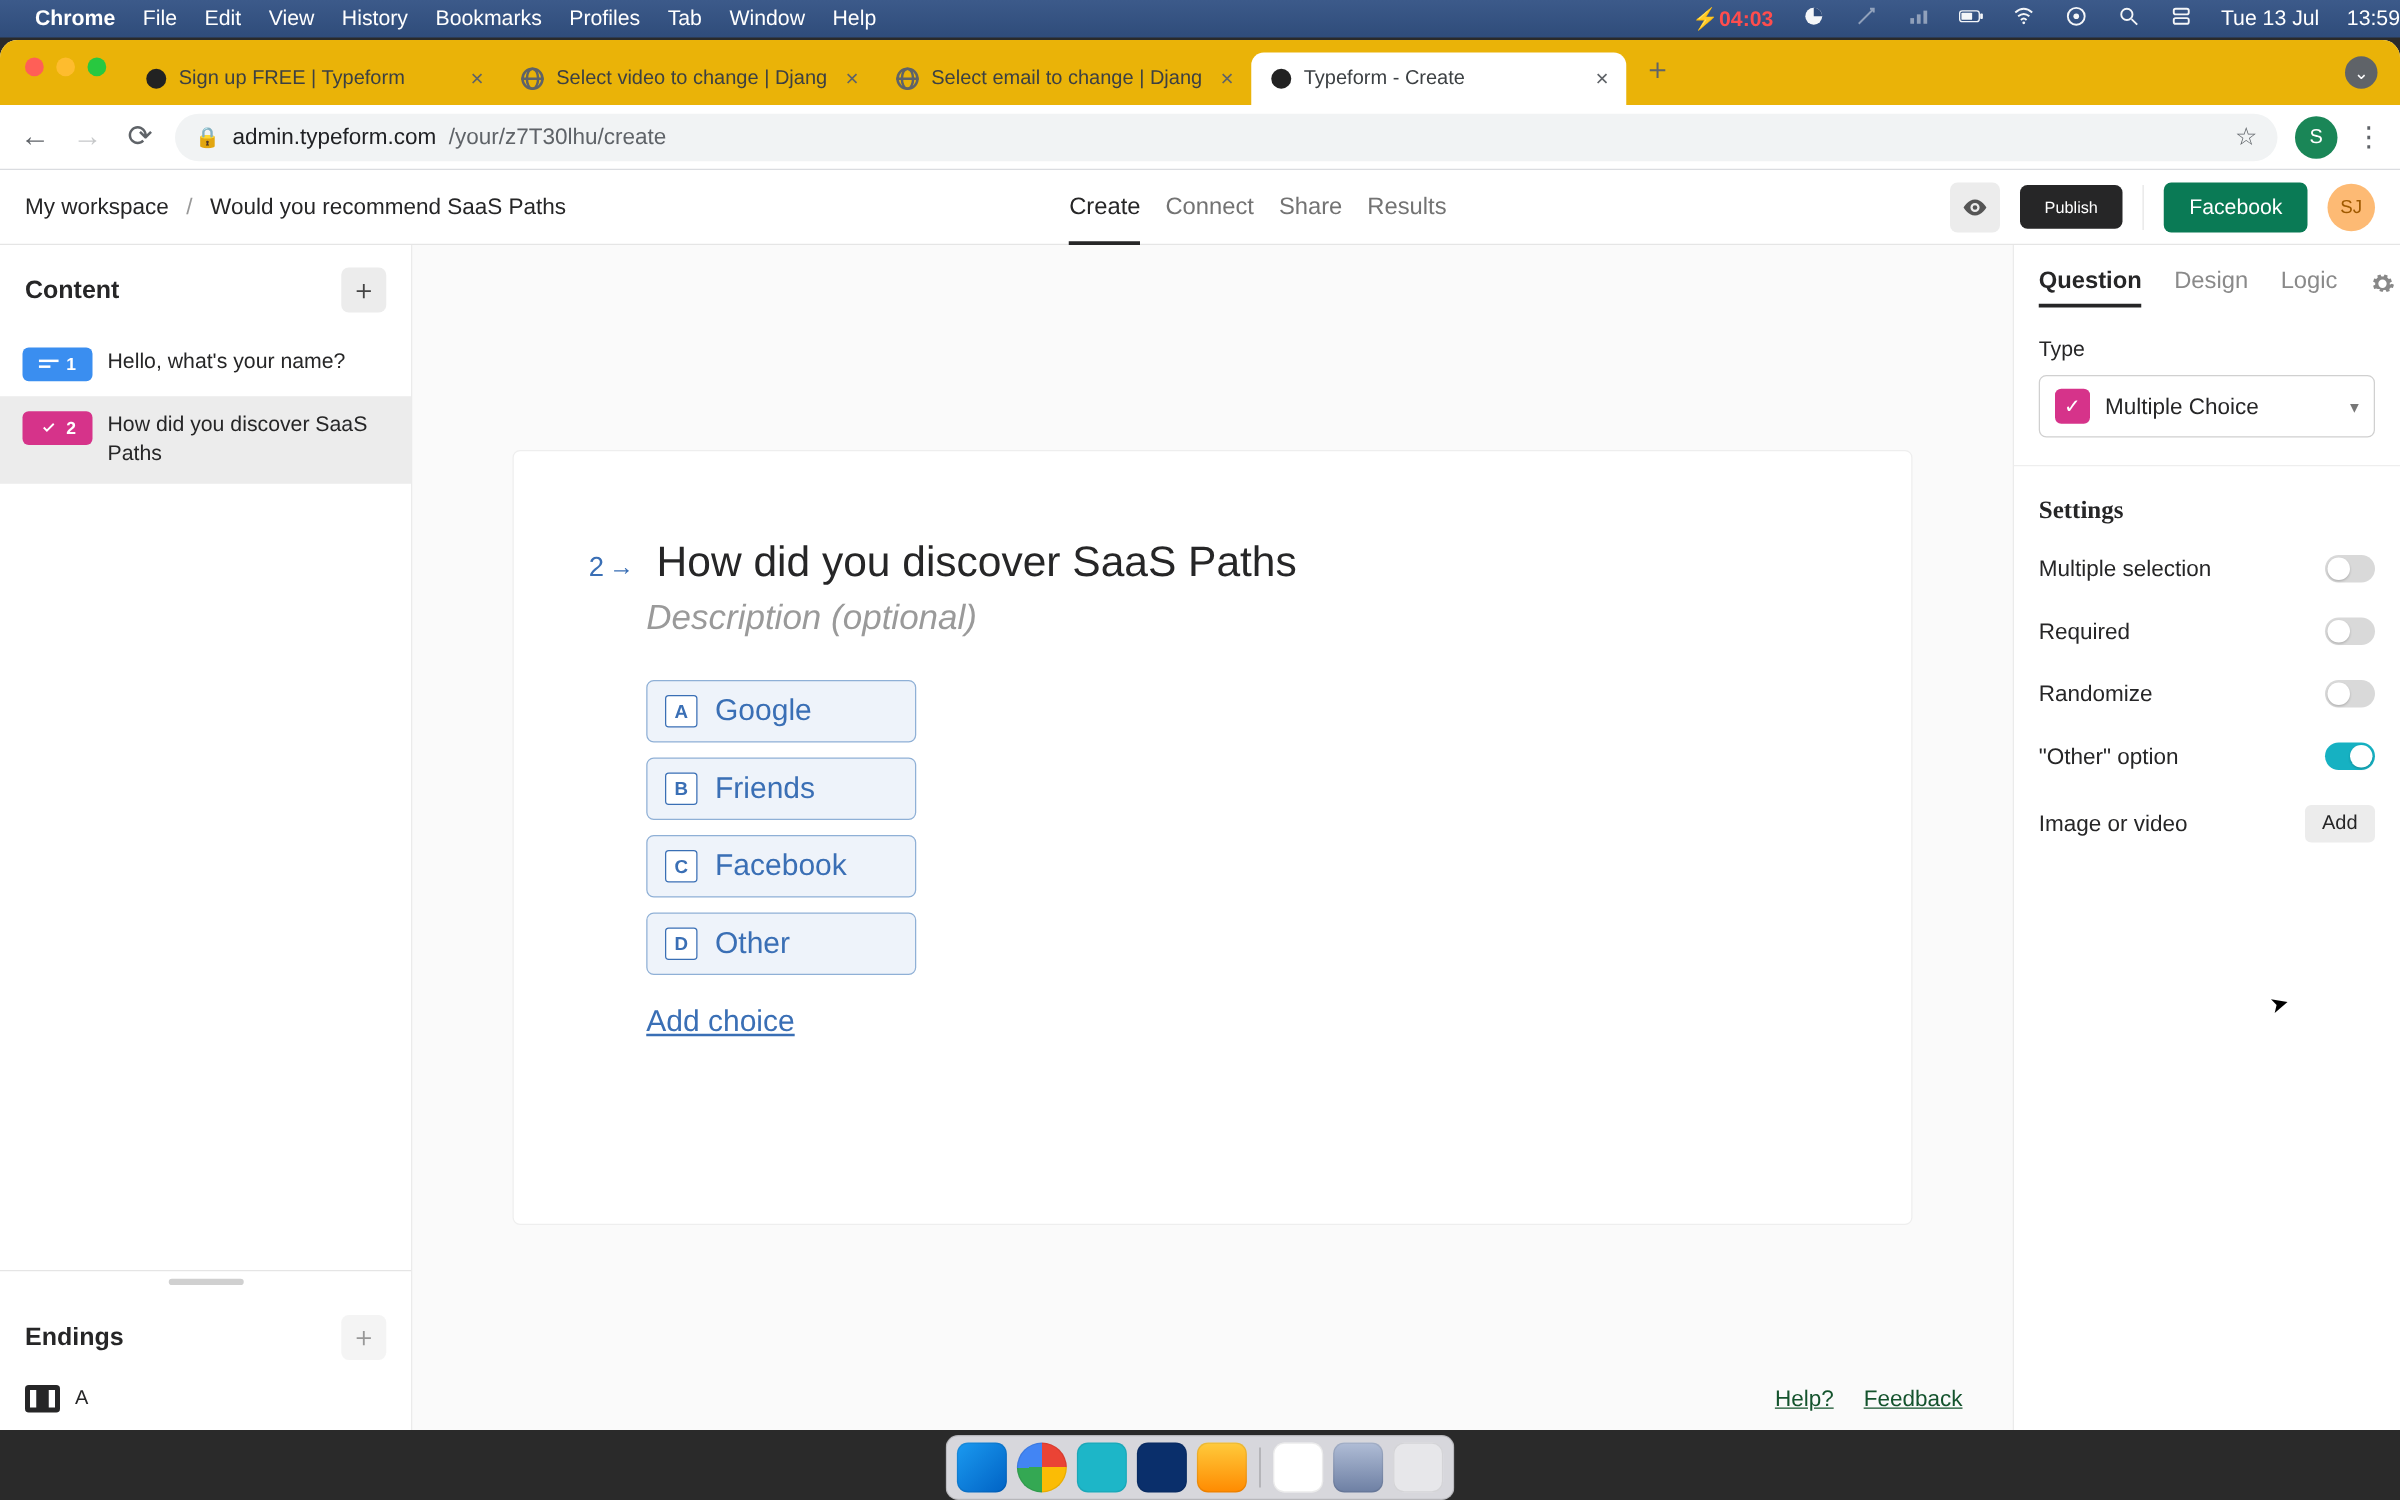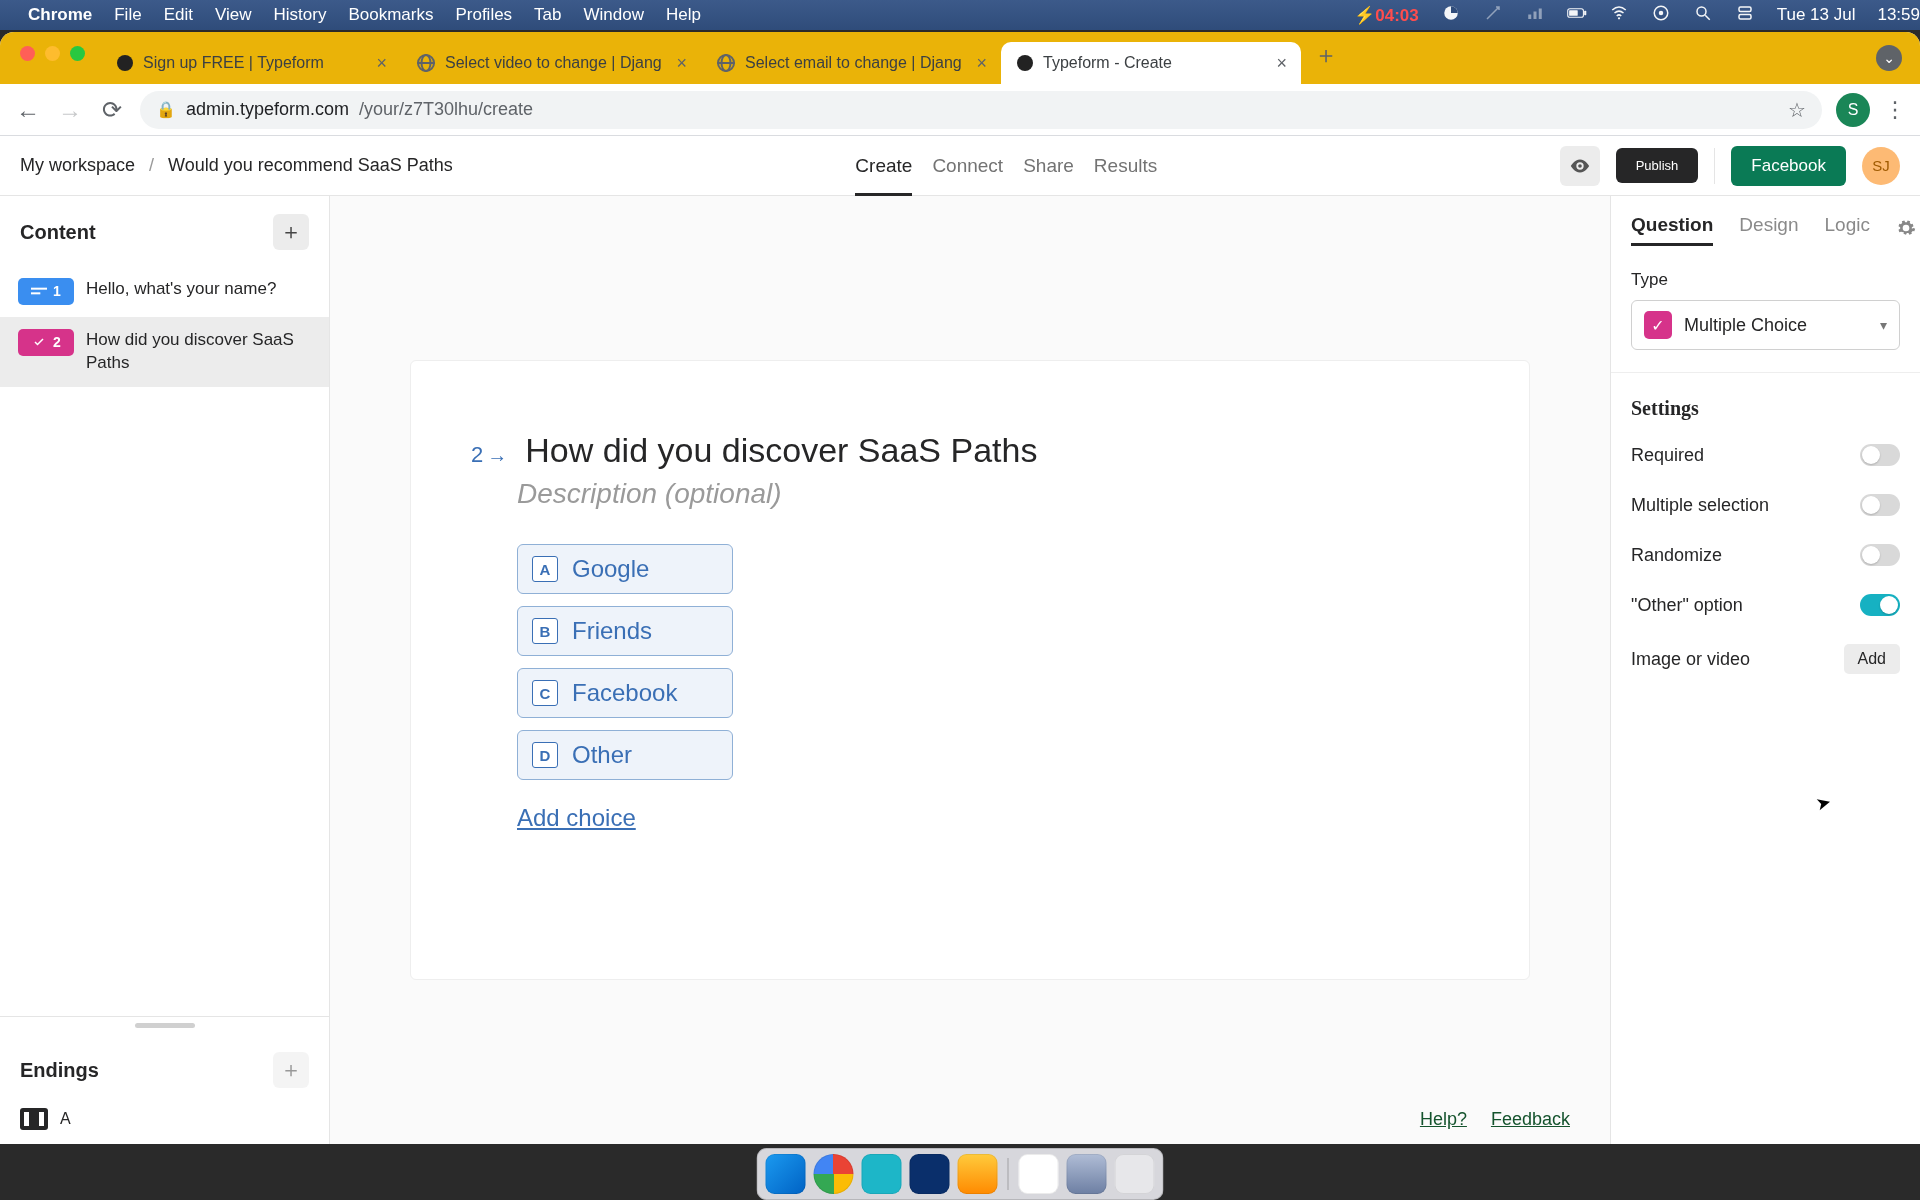--- a/index.html
+++ b/index.html
@@ -345,25 +345,25 @@
       </div>
       <div class="rlabel">Type</div>
       <div class="type-sel">
         <span class="type-icon">✓</span>
         <span>Multiple Choice</span>
         <span class="chev">▾</span>
       </div>
       <div class="hr"></div>
       <div class="rlabel bold">Settings</div>
       <div class="setting-row">
+        <span>Multiple selection</span>
+        <div class="toggle"></div>
+      </div>
+      <div class="setting-row">
         <span>Required</span>
-        <div class="toggle"></div>
-      </div>
-      <div class="setting-row">
-        <span>Multiple selection</span>
         <div class="toggle"></div>
       </div>
       <div class="setting-row">
         <span>Randomize</span>
         <div class="toggle"></div>
       </div>
       <div class="setting-row">
         <span>"Other" option</span>
         <div class="toggle on"></div>
       </div>

